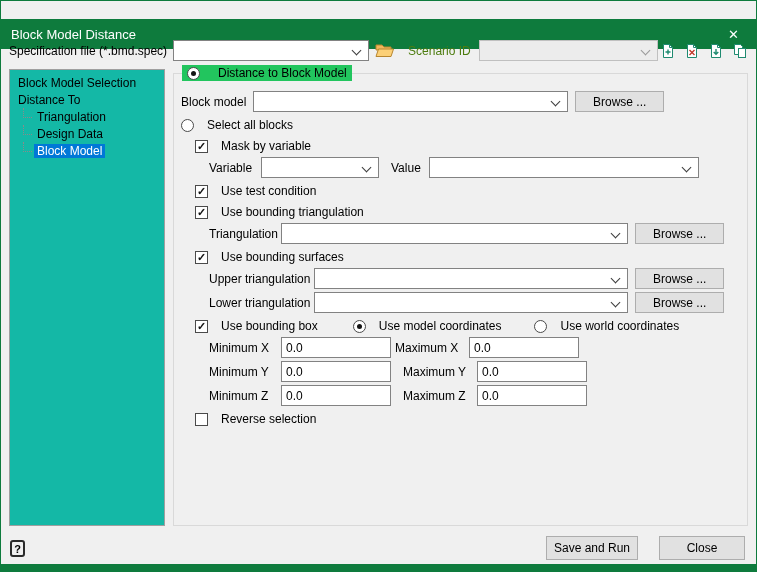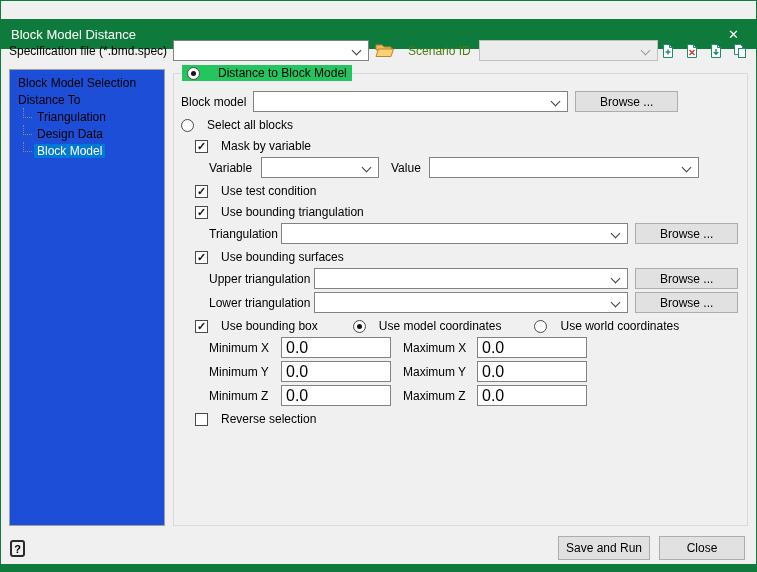--- a/index.html
+++ b/index.html
@@ -24,21 +24,21 @@
   .combo{ position:relative; height:21px; background:#fff; border:1px solid #828282; flex:none; }
   .combo::after{ content:""; position:absolute; right:8px; top:6px; width:6px; height:6px;
                  border-right:1px solid #3c3c3c; border-bottom:1px solid #3c3c3c; transform:rotate(45deg); }
   .combo.disabled{ background:#ececec; border-color:#c0c0c0; }
   .combo.disabled::after{ border-color:#9a9a9a; }
 
   .icon-btn{ width:21px; height:20px; display:flex; align-items:center; justify-content:center; }
   .spec-icons{ margin-left:auto; display:flex; gap:3px; }
 
   
-  .tree{ position:absolute; left:8px; top:68px; width:156px; height:457px; background:#1d4ed8;
+  .tree{ position:absolute; left:8px; top:68px; width:156px; height:457px; background:#14b8a6;
          border:1px solid #9f9f9f; padding-top:4px; }
   .tree-item{ height:17px; padding-left:5px; display:flex; align-items:center; white-space:nowrap; }
   .tree-item.child{ padding-left:13px; }
   .tree-line{ width:9px; height:10px; border-left:1px dotted #8a8a8a; border-bottom:1px dotted #8a8a8a;
               margin:-7px 2px 0 0; flex:none; }
   .tree-item .tlabel{ padding:0 3px; }
   .tree-item.selected .tlabel{ background:var(--selection-blue,#0078d7); color:#fff; }
 
   
   .groupbox{ position:absolute; left:172px; top:72px; width:575px; height:453px; border:1px solid #d9d9d9; }
@@ -56,27 +56,27 @@
   .form{ position:absolute; left:180px; top:90px; width:562px; }
   .row{ display:flex; align-items:center; }
   .crow{ margin-top:3px; height:21px; }
   .chk-row{ margin-top:5px; height:16px; gap:13px; }
   .first{ margin-top:0; }
   .sec{ margin-left:14px; }
   .sub{ margin-left:28px; }
   .flabel{ white-space:nowrap; flex:none; }
 
   .btn{ font-family:inherit; font-size:12px; background:#e1e1e1; border:1px solid #adadad; color:#000; cursor:default; }
-  .browse-btn{ height:21px; padding:0 24px; margin-left:7px; flex:none; min-width:60px; }
-  .tinput{ height:21px; border:1px solid #828282; background:#fff; font-family:inherit; font-size:16px;
+  .browse-btn{ height:21px; padding:0 17px; margin-left:7px; flex:none; min-width:60px; }
+  .tinput{ height:21px; border:1px solid #828282; background:#fff; font-family:inherit; font-size:12px;
            padding:0 4px; flex:none; }
 
   
   .footer-btn{ position:absolute; height:24px; bottom:11px; }
-  .save-run-btn{ right:106px; width:92px; }
+  .save-run-btn{ right:118px; width:92px; }
   .close-footer-btn{ right:11px; width:86px; }
   .help-icon{ position:absolute; left:9px; bottom:14px; width:15px; height:17px; border:2px solid #2b2b2b;
               border-radius:3px; display:flex; align-items:center; justify-content:center;
               font-weight:bold; font-size:11px; }
   .bottom-strip{ position:absolute; left:0; right:0; bottom:0; height:7px;
                  background:var(--titlebar-green,#0e7b3d); }
 </style>
 </head>
 <body>
 
@@ -226,21 +226,21 @@
       <span class="flabel">Use bounding box</span>
       <span class="radio checked" style="margin-left:22px"></span>
       <span class="flabel">Use model coordinates</span>
       <span class="radio" style="margin-left:20px"></span>
       <span class="flabel">Use world coordinates</span>
     </div>
 
     <div class="row crow sub">
       <span class="flabel" style="width:72px">Minimum X</span>
       <input class="tinput" style="width: 110px;" value="0.0">
-      <span class="flabel" style="width:74px; margin-left:12px">Maximum X</span>
+      <span class="flabel" style="width:74px; margin-left:4px">Maximum X</span>
       <input class="tinput" style="width: 110px;" value="0.0">
     </div>
     <div class="row crow sub">
       <span class="flabel" style="width:72px">Minimum Y</span>
       <input class="tinput" style="width: 110px;" value="0.0">
       <span class="flabel" style="width:74px; margin-left:12px">Maximum Y</span>
       <input class="tinput" style="width: 110px;" value="0.0">
     </div>
     <div class="row crow sub">
       <span class="flabel" style="width:72px">Minimum Z</span>

